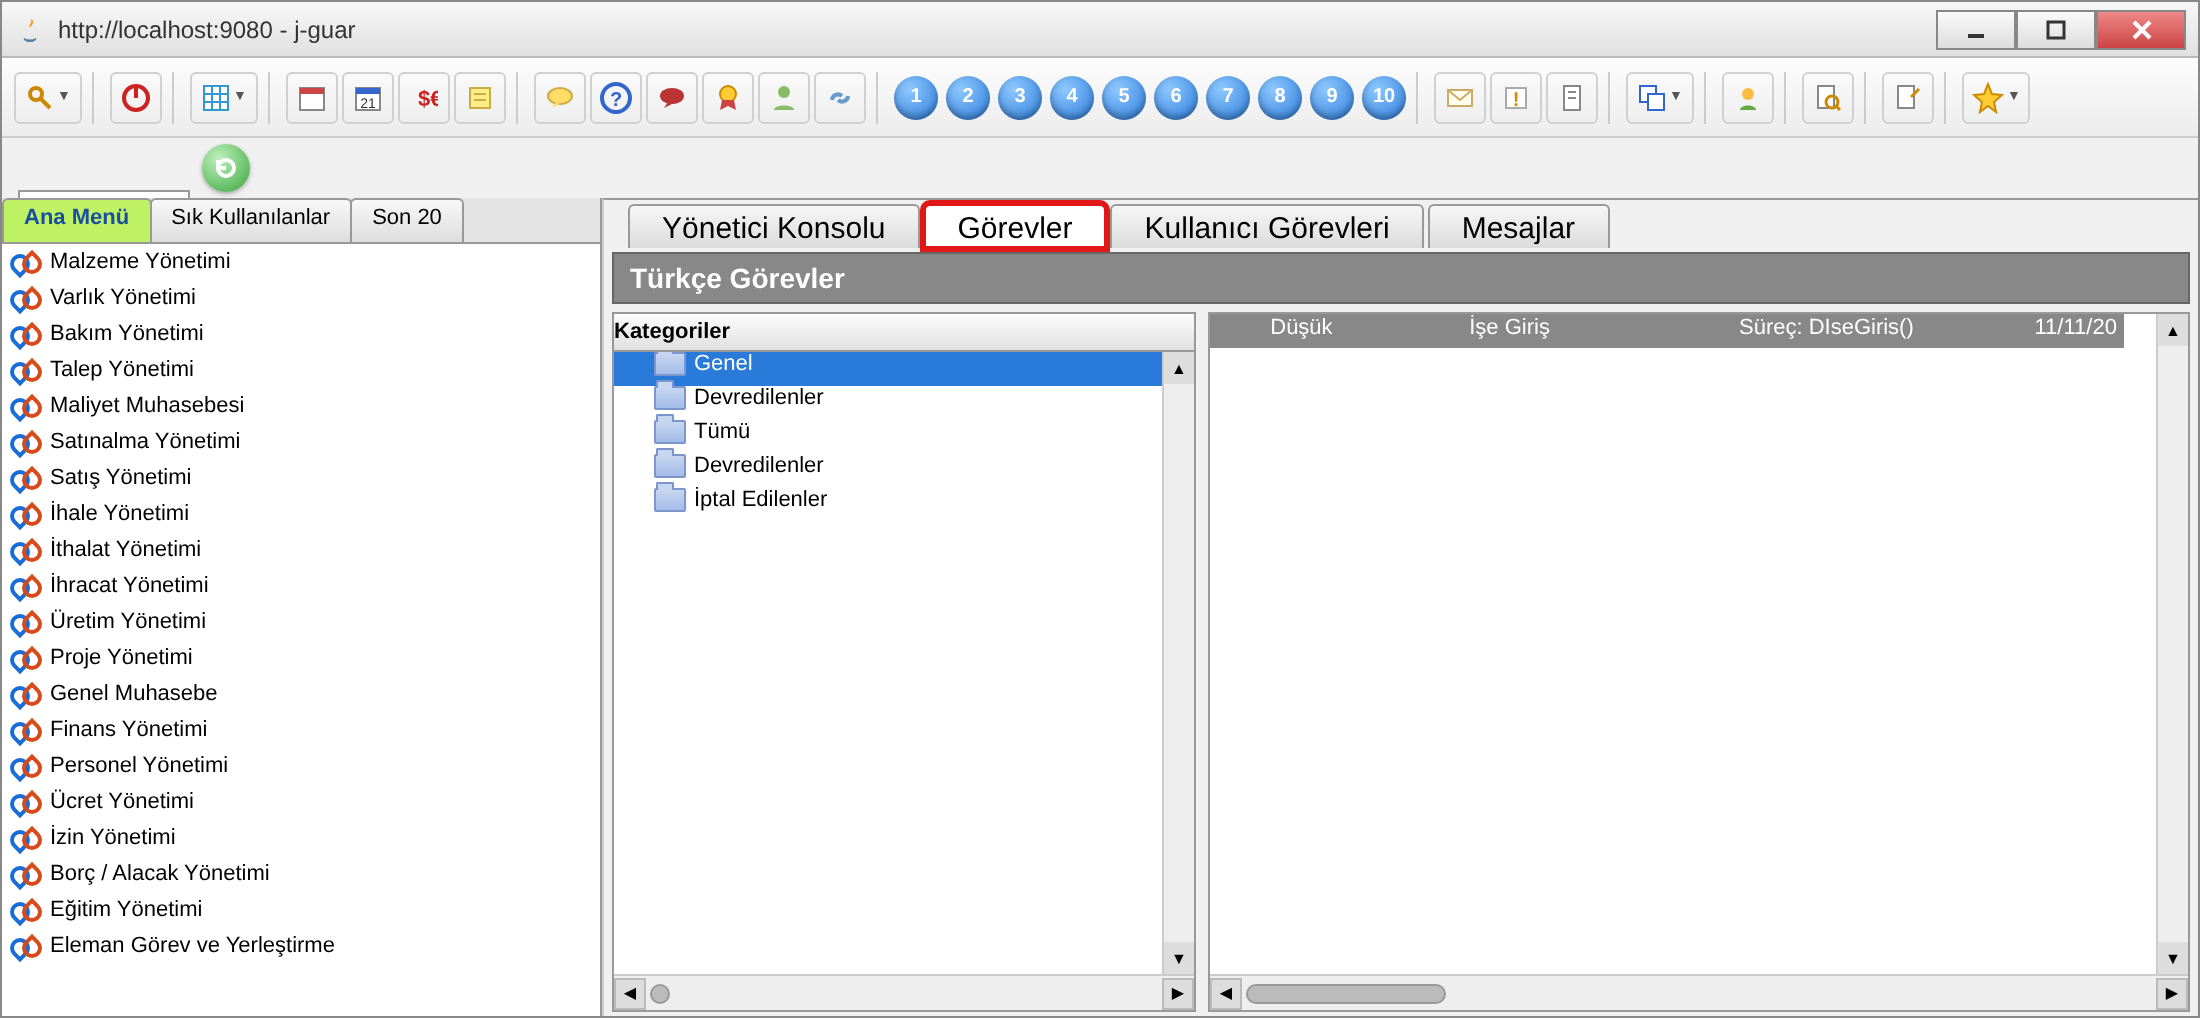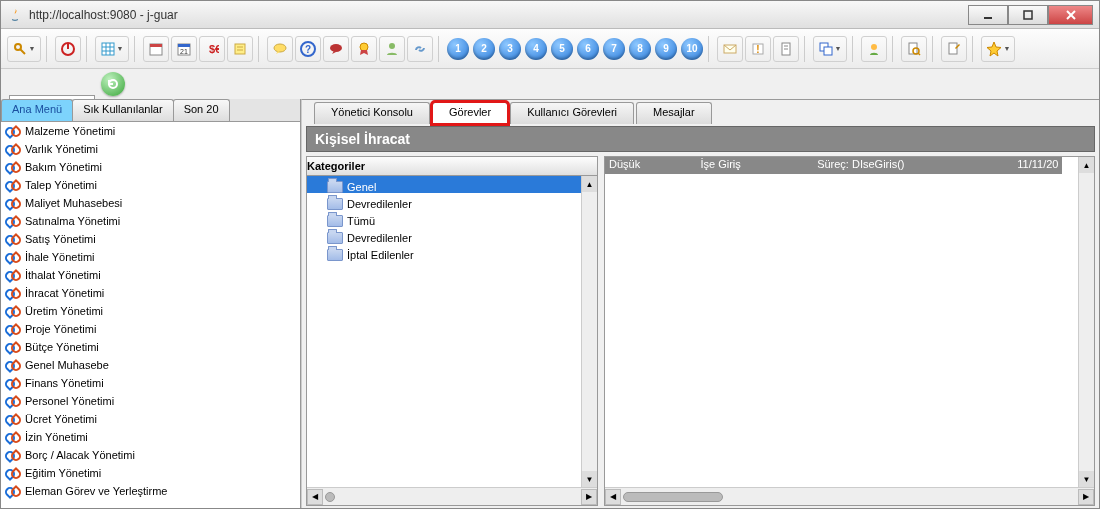--- a/index.html
+++ b/index.html
@@ -26,44 +26,44 @@
 .lang-text { padding: 0 4px 0 2px; }
 .lang-dd { width:16px; border-left:1px solid #999; text-align:center; cursor:pointer; }
 .refresh-btn { width:24px; height:24px; border-radius:50%; background:radial-gradient(circle at 35% 30%, #bdf0bd, #3aa63a); display:flex; align-items:center; justify-content:center; cursor:pointer; box-shadow:0 1px 2px rgba(0,0,0,.3); }
 
 .content { flex:1; display:flex; overflow:hidden; }
 
 
 .sidebar { width: 300px; border-right:1px solid #999; display:flex; flex-direction:column; background:#fff; }
 .side-tabs { display:flex; height:22px; background:#e4e4e4; }
 .side-tab { padding: 3px 10px; border:1px solid #999; border-bottom:none; background:linear-gradient(to bottom,#f8f8f8,#ddd); cursor:pointer; margin-right:-1px; font-size:11px; border-radius:3px 3px 0 0; }
-.side-tab.active { background:#7dd3fc; font-weight:normal; color:#1a4fa0; position:relative; z-index:2; }
+.side-tab.active { background:#bef264; font-weight:bold; color:#1a4fa0; position:relative; z-index:2; }
 .side-list { flex:1; overflow-y:auto; background:#fff; border-top:1px solid #999;}
 .side-item { display:flex; align-items:center; padding:1px 4px; cursor:pointer; gap:4px; height:18px;}
 .side-icon { width:16px; height:16px; position:relative; }
 .side-icon::before{content:'';position:absolute;width:6px;height:6px;border:2px solid #1a6dd8;border-radius:50% 50% 50% 0;transform:rotate(-45deg);left:0;top:4px;}
 .side-icon::after{content:'';position:absolute;width:6px;height:6px;border:2px solid #d84a1a;border-radius:50% 50% 50% 0;transform:rotate(135deg);right:0;top:4px;}
 
 
 .main-pane { flex:1; border-left:1px solid #ccc; border-top:1px solid #999; background:#f0f0f0; padding:2px 4px; display:flex; flex-direction:column; gap:4px; min-width: 0; }
 .main-tabs { display:flex; height:22px; padding-left:8px; gap:0; }
-.main-tab { padding:3px 16px; border:1px solid #999; border-bottom:none; background:linear-gradient(to bottom,#f6f6f6,#dcdcdc); cursor:pointer; border-radius:3px 3px 0 0; margin-right:2px; font-size:11px; }
+.main-tab { padding:3px 16px; border:1px solid #999; border-bottom:none; background:linear-gradient(to bottom,#f6f6f6,#dcdcdc); cursor:pointer; border-radius:3px 3px 0 0; margin-right:2px; font-size:15px; }
 .main-tab.active { background:#fff; }
 .main-tab.highlight { outline: 3px solid #e11717; outline-offset: -1px; }
 
 .section-title { background:#888; color:#fff; padding:4px 8px; font-size:14px; font-weight:bold; border:1px solid #666; margin-top: -2px; }
 
 .body-split{ flex:1; display:flex; gap:6px; min-height:0;}
 .cat-panel{ width: 292px; border:1px solid #999; background:#f0f0f0; display:flex; flex-direction:column; }
 .cat-header{ text-align:left; font-weight:bold; padding:3px 0; background:linear-gradient(to bottom,#fdfdfd,#e0e0e0); border-bottom:1px solid #999; }
 .cat-body{ flex:1; background:#fff; overflow:auto; position:relative; }
 .cat-scroll{ width:16px; background:#eee; border-left:1px solid #ccc; position:absolute; right:0; top:0; bottom:0; }
 .cat-scroll-up,.cat-scroll-down{position:absolute;left:0;right:0;height:16px;background:#ddd;display:flex;align-items:center;justify-content:center;font-size:8px;}
 .cat-scroll-up{top:0;} .cat-scroll-down{bottom:0;}
-.cat-item{ display:flex; align-items:flex-end; padding:0 6px 0 20px; height:17px; cursor:pointer; gap:4px; }
+.cat-item{ display:flex; align-items:flex-start; padding:0 6px 0 20px; height:17px; cursor:pointer; gap:4px; }
 .cat-item.selected{ background:#2a7ad9; color:#fff; }
 .folder-icon{ width:16px; height:12px; background:linear-gradient(to bottom,#c7d6f0,#a3bce8); border:1px solid #7a96cc; border-radius:1px; position:relative; }
 .folder-icon::before{content:'';position:absolute;width:7px;height:3px;background:#c7d6f0;border:1px solid #7a96cc;border-bottom:none;top:-4px;left:0;border-radius:1px 1px 0 0;}
 .cat-hscroll{ height:18px; background:#eee; border-top:1px solid #ccc; display:flex; align-items:center;}
 .hscroll-btn{width:16px;height:16px;background:#ddd;border:1px solid #bbb;display:flex;align-items:center;justify-content:center;font-size:8px;cursor:pointer;}
 .hscroll-track{flex:1;}
 .hscroll-thumb{height:10px;background:#bbb;border:1px solid #999;border-radius:5px;}
 
 .task-panel{ flex:1; border:1px solid #999; background:#f0f0f0; display:flex; flex-direction:column; min-width: 0; }
 .task-header-row{ display:flex; background:linear-gradient(to bottom,#fdfdfd,#e0e0e0); border-bottom:1px solid #999; height: 20px; }
@@ -336,24 +336,20 @@
           <div class="side-item">
             <span class="side-icon"></span>
             <span>Üretim Yönetimi</span>
           </div>
           <div class="side-item">
             <span class="side-icon"></span>
             <span>Proje Yönetimi</span>
           </div>
           <div class="side-item">
             <span class="side-icon"></span>
-            <span>Bütçe Yönetimi</span>
-          </div>
-          <div class="side-item">
-            <span class="side-icon"></span>
             <span>Genel Muhasebe</span>
           </div>
           <div class="side-item">
             <span class="side-icon"></span>
             <span>Finans Yönetimi</span>
           </div>
           <div class="side-item">
             <span class="side-icon"></span>
             <span>Personel Yönetimi</span>
           </div>
@@ -380,21 +376,21 @@
         </div>
     </div>
 
     <div class="main-pane">
       <div class="main-tabs" id="main-tabs">
           <div class="main-tab">Yönetici Konsolu</div>
           <div class="main-tab active highlight">Görevler</div>
           <div class="main-tab">Kullanıcı Görevleri</div>
           <div class="main-tab">Mesajlar</div>
         </div>
-      <div class="section-title">Kişisel İhracat</div>
+      <div class="section-title">Türkçe Görevler</div>
       <div class="body-split">
 
         <div class="cat-panel">
           <div class="cat-header">Kategoriler</div>
           <div class="cat-body">
             <div id="cat-list" style="padding-right:16px;">
                 <div class="cat-item selected">
                   <span class="folder-icon"></span>
                   <span>Genel</span>
                 </div>
@@ -424,21 +420,21 @@
             <div class="hscroll-btn">◀</div>
             <div class="hscroll-track">
                 <div class="hscroll-thumb" style="width:10px;margin-left:2px;"></div>
               </div>
             <div class="hscroll-btn">▶</div>
           </div>
         </div>
 
         <div class="task-panel">
           <div class="task-body">
-            <div id="task-rows" style="padding-right:32px;">
+            <div id="task-rows" style="padding-right:32px;text-align:center;">
                 <div class="task-row">
                   <div class="task-cell" style="width: 94px;">Düşük</div>
                   <div class="task-cell" style="width: 120px;">İşe Giriş</div>
                   <div class="task-cell" style="width: 206px;">Süreç: DIseGiris()</div>
                   <div class="task-cell" style="width: 50px;">11/11/20</div>
                 </div>
               </div>
             <div class="task-vscroll">
               <div class="cat-scroll-up">▲</div>
               <div class="cat-scroll-down">▼</div>

